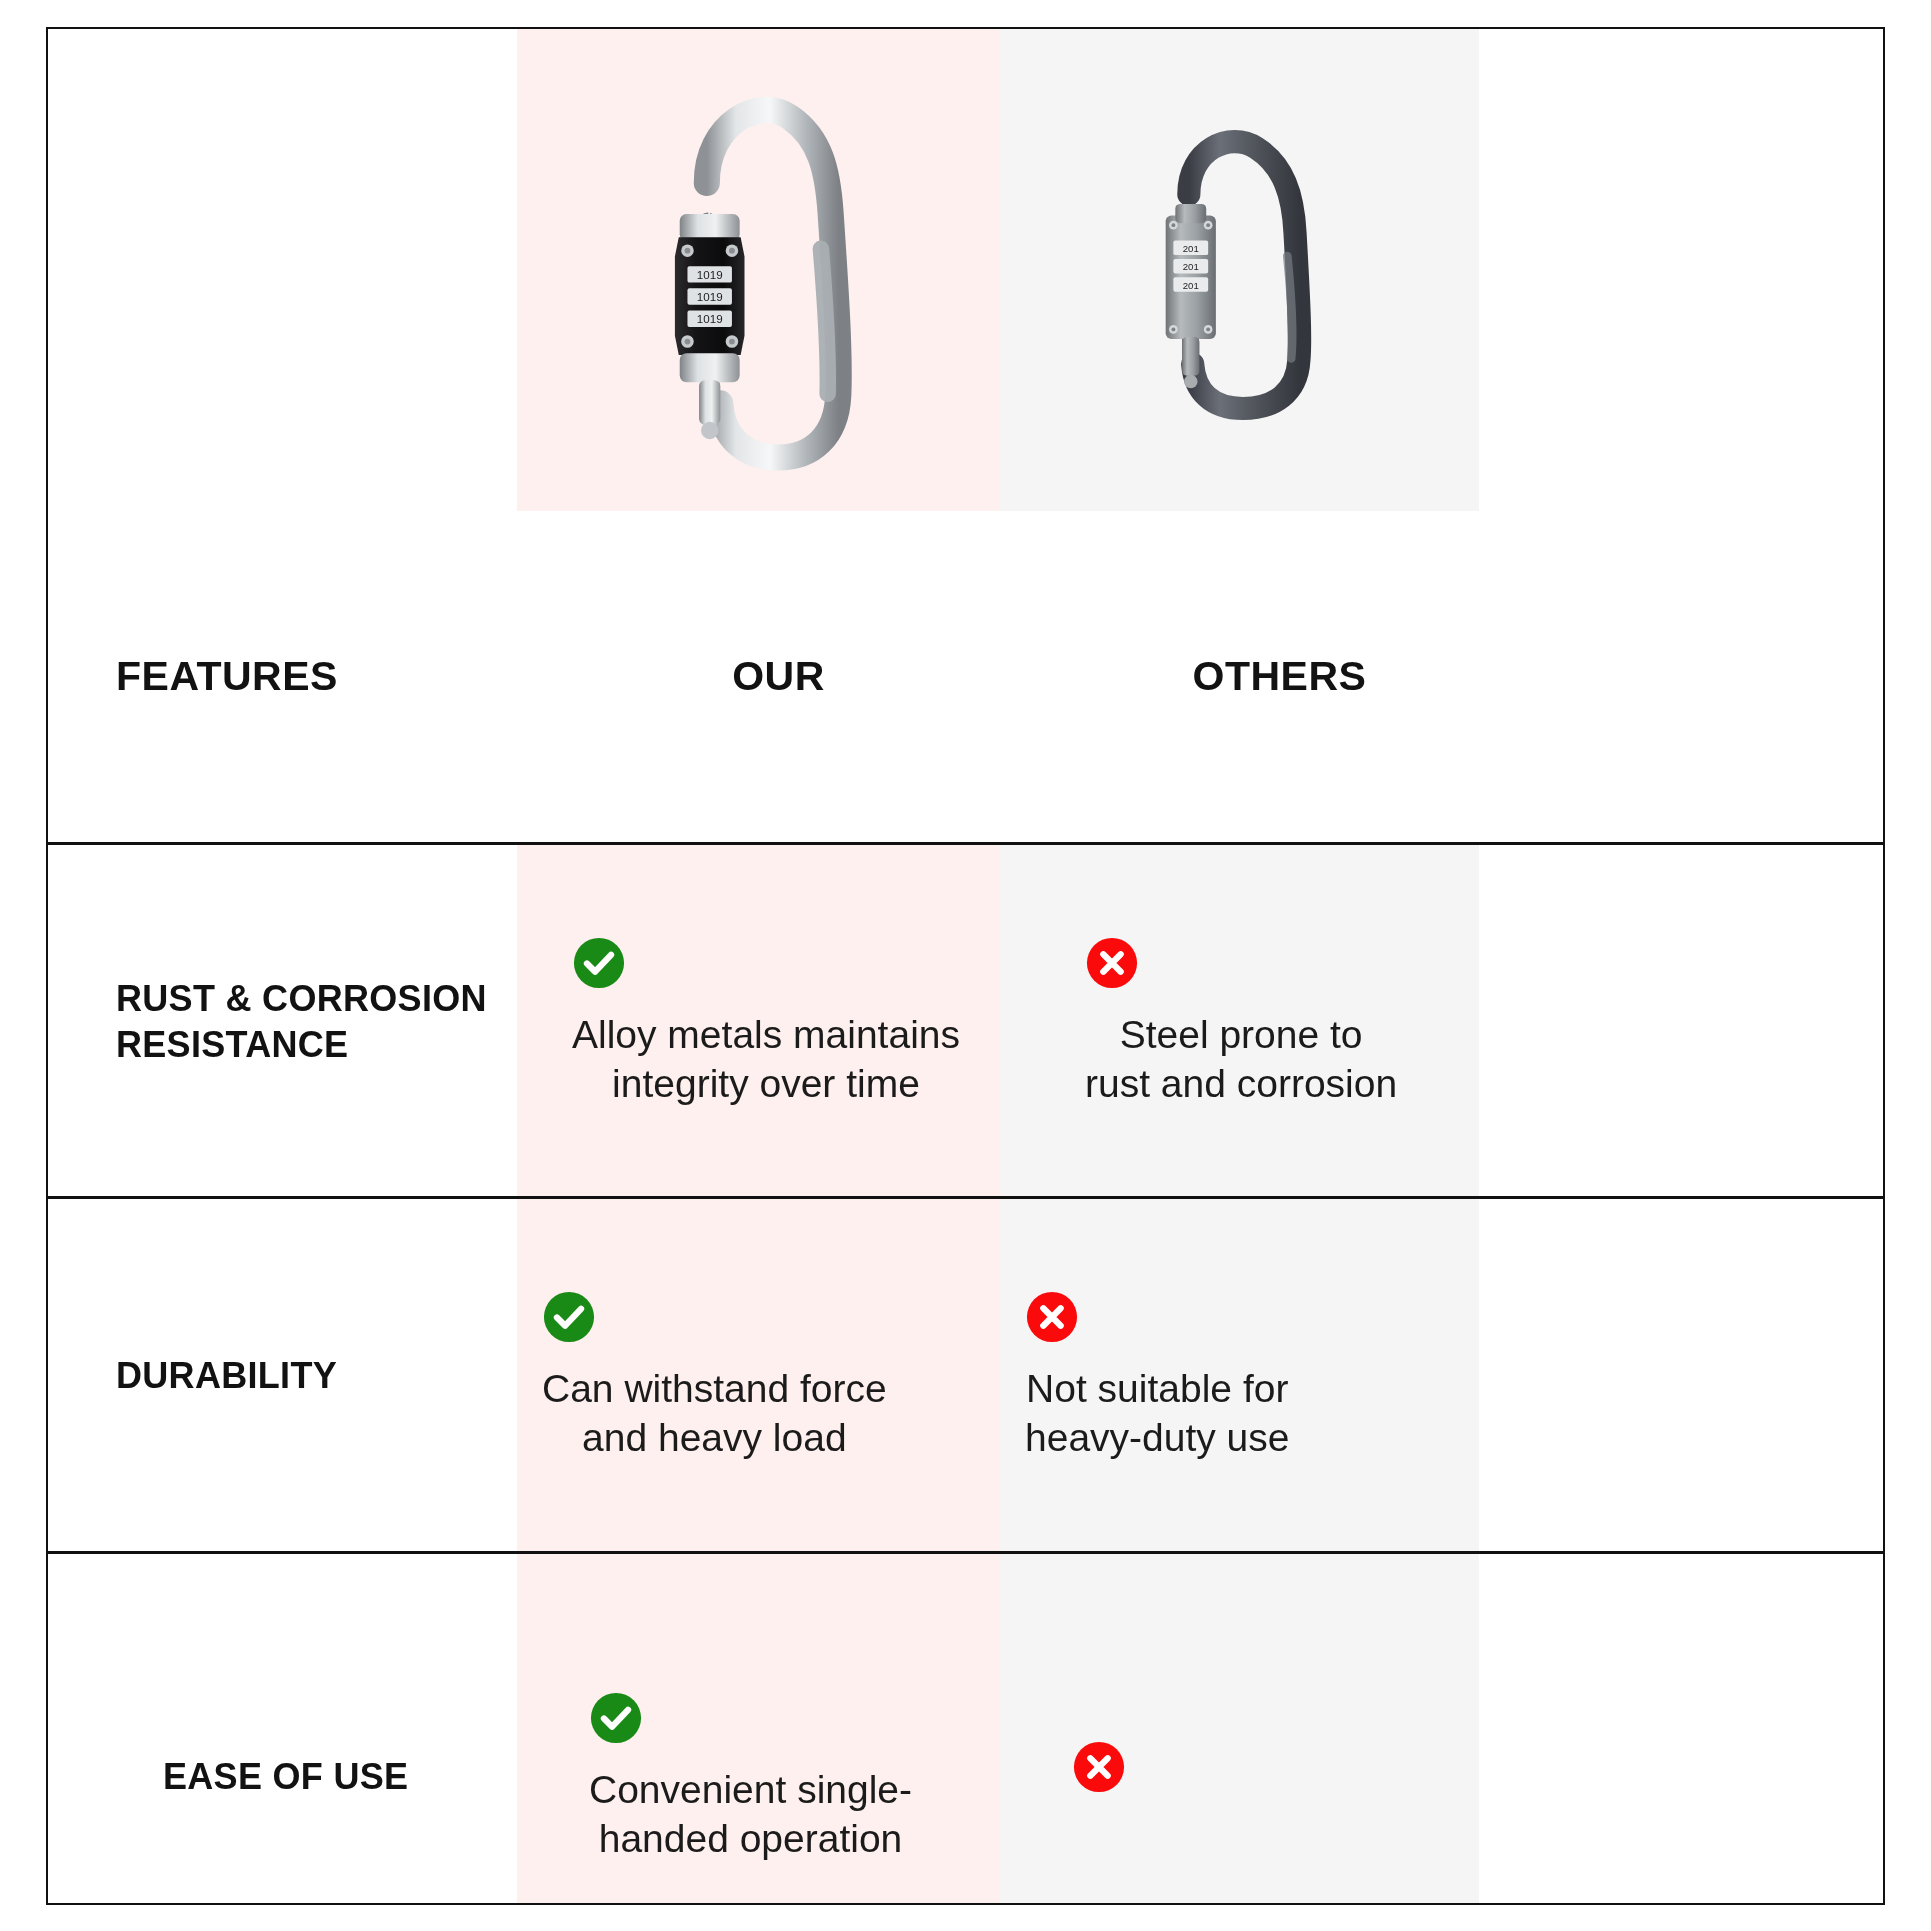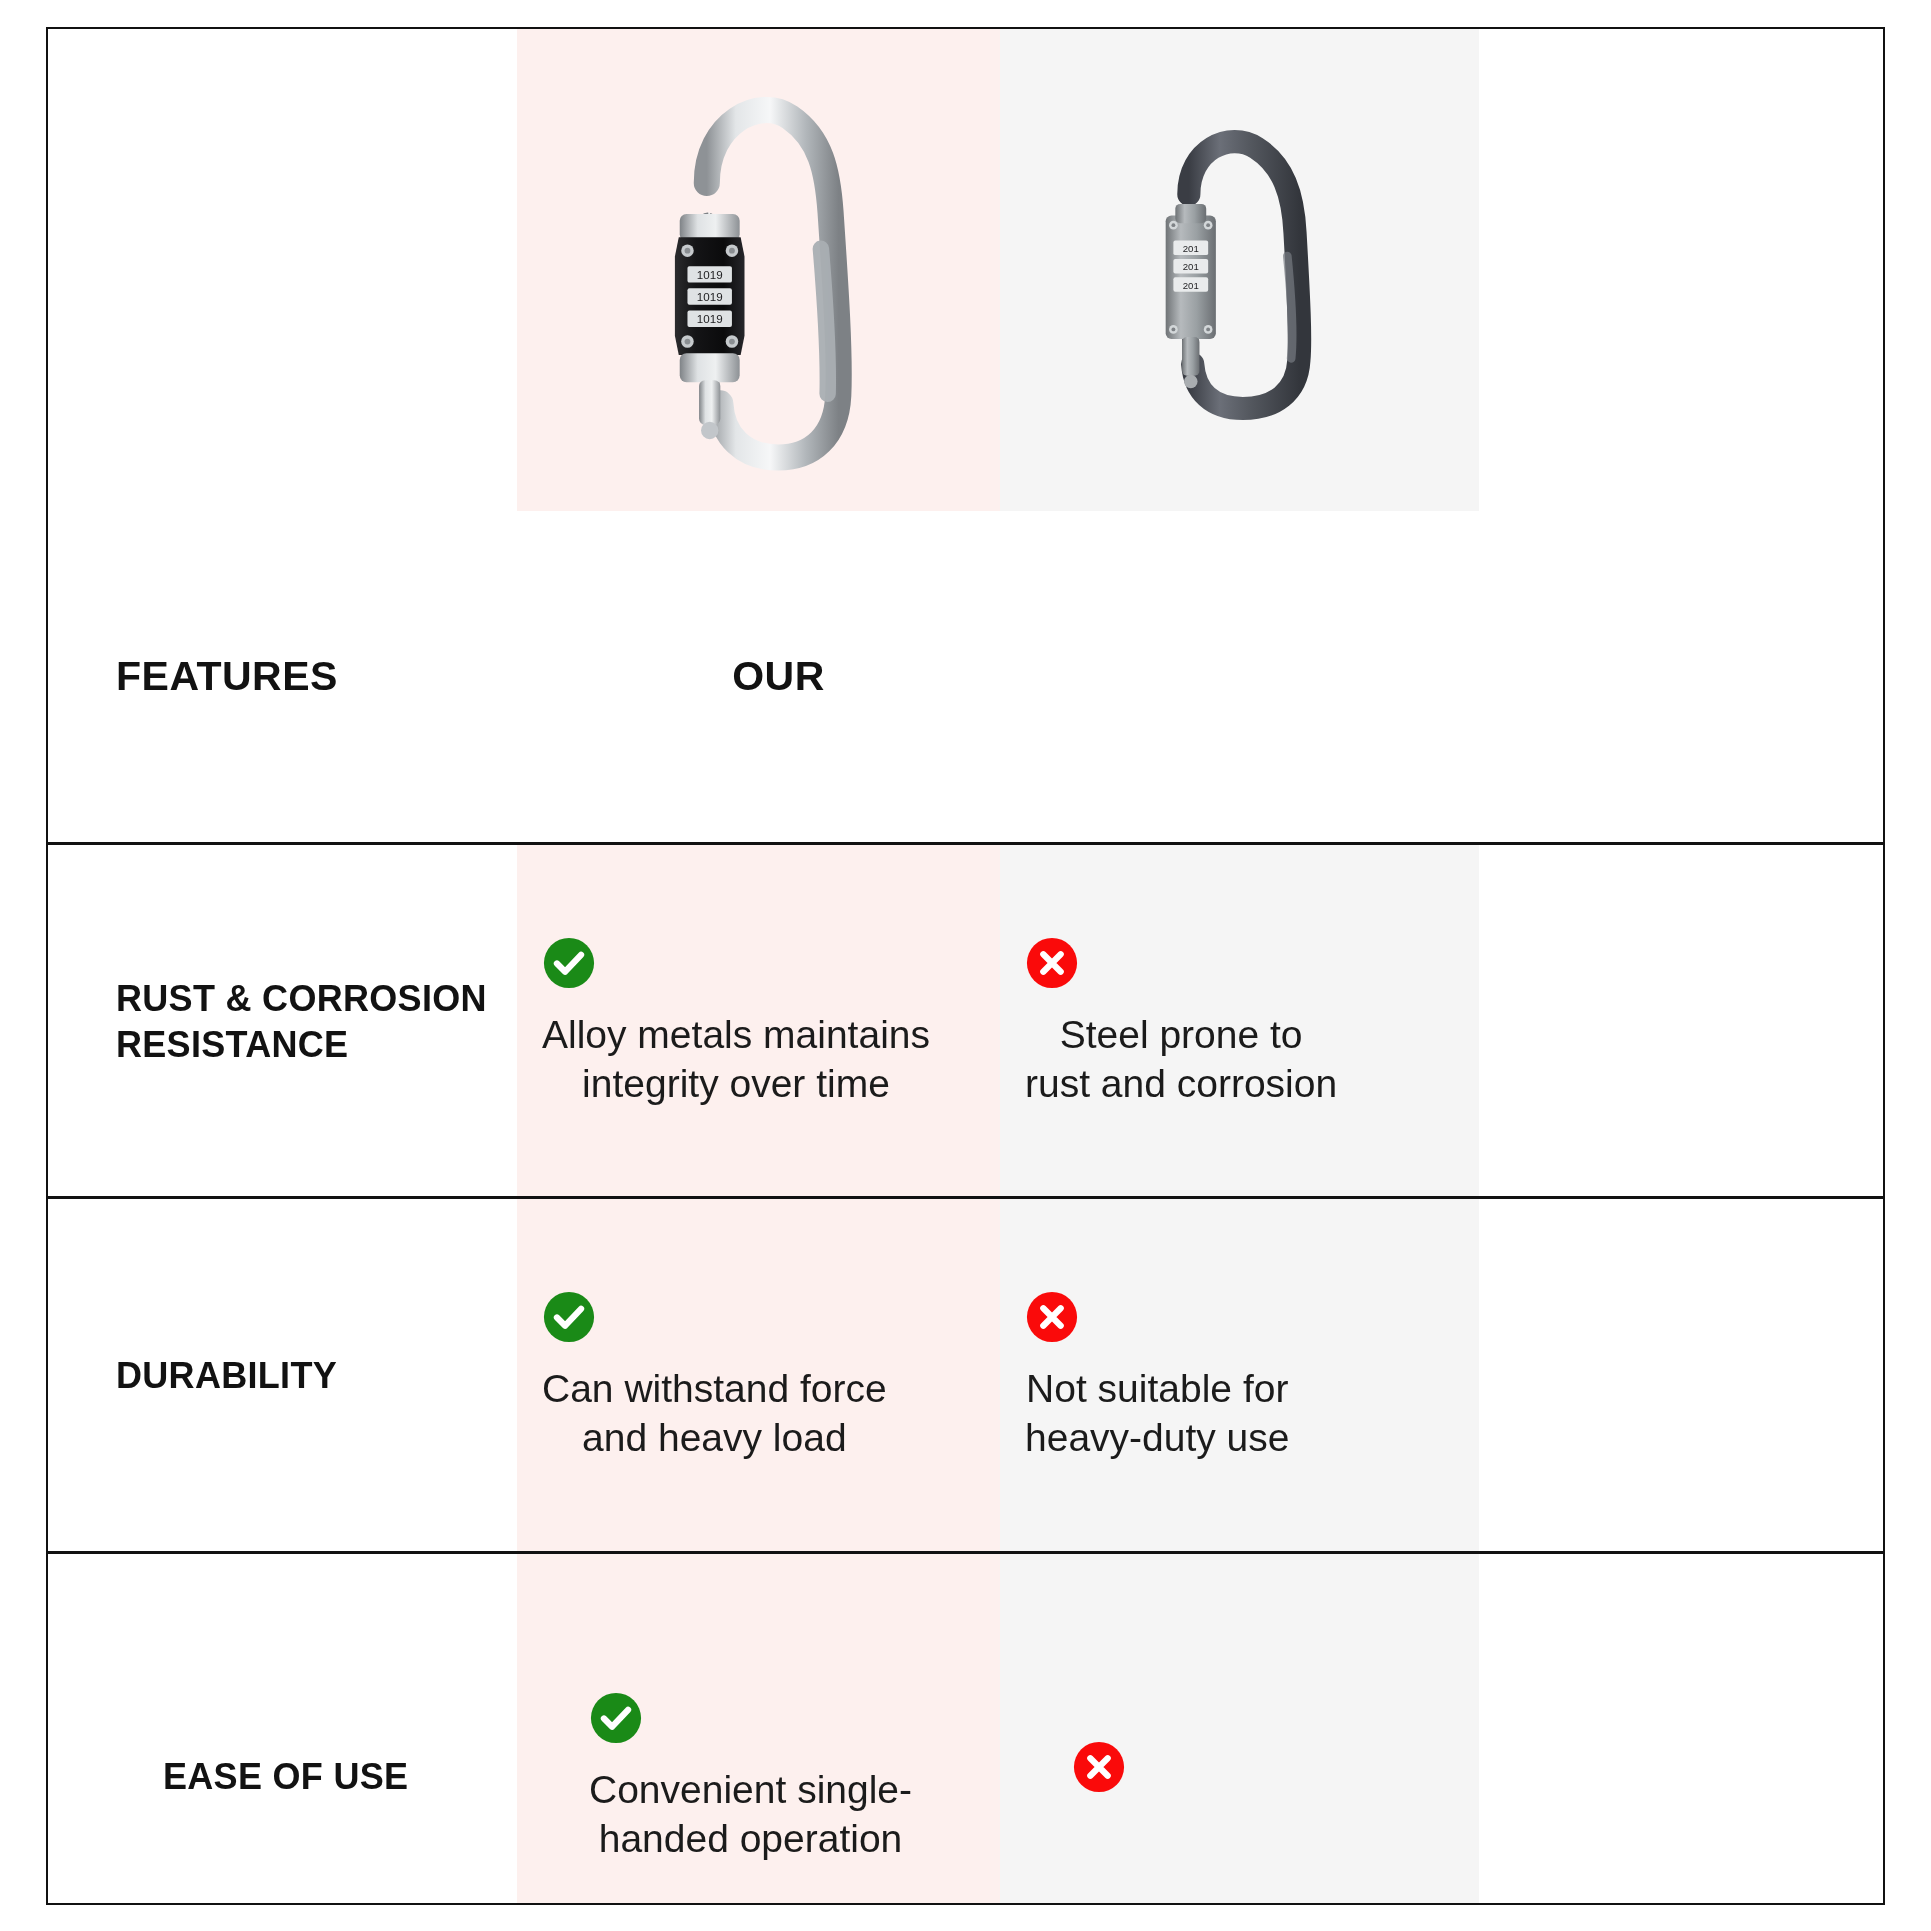--- a/index.html
+++ b/index.html
@@ -79,21 +79,21 @@
     font-size: 41px;
     font-weight: 700;
     letter-spacing: 0.5px;
     color: #121212;
   }
   .headcell.left   { justify-content: flex-start; padding-left: 68px; }
   .headcell.center { justify-content: center; }
 
   
   .datarow { height: 354px; }
-  .datarow.r1 { top: 816px; }
+  .datarow.r1 { top: 816px; gap: 30px; }
   .datarow.r2 { top: 1170px; }
   .datarow.r3 { top: 1525px; height: 446px; padding-left: 47px; }
 
   .featcell {
     height: 100%;
     display: flex;
     flex-direction: column;
     justify-content: center;
     padding-left: 68px;
     padding-right: 19.3px;
@@ -250,20 +250,21 @@
           <circle cx="64" cy="280" r="7" fill="#a9adb0"></circle>
         </svg>
       </div>
 
       <div class="imgcell blankcell"></div>
     </div>
 
     <div class="rowgrid headrow">
       <div class="headcell left">FEATURES</div>
       <div class="headcell center">OUR</div>
+      <div class="headcell center">OTHERS</div>
       <div class="headcell blankcell"></div>
     </div>
 
     <div class="hrule" style="top:813px"></div>
 
     <div class="rowgrid datarow r1">
       <div class="featcell">
         <div class="feat-label">RUST &amp; CORROSION RESISTANCE</div>
       </div>
       <div class="valcell">

